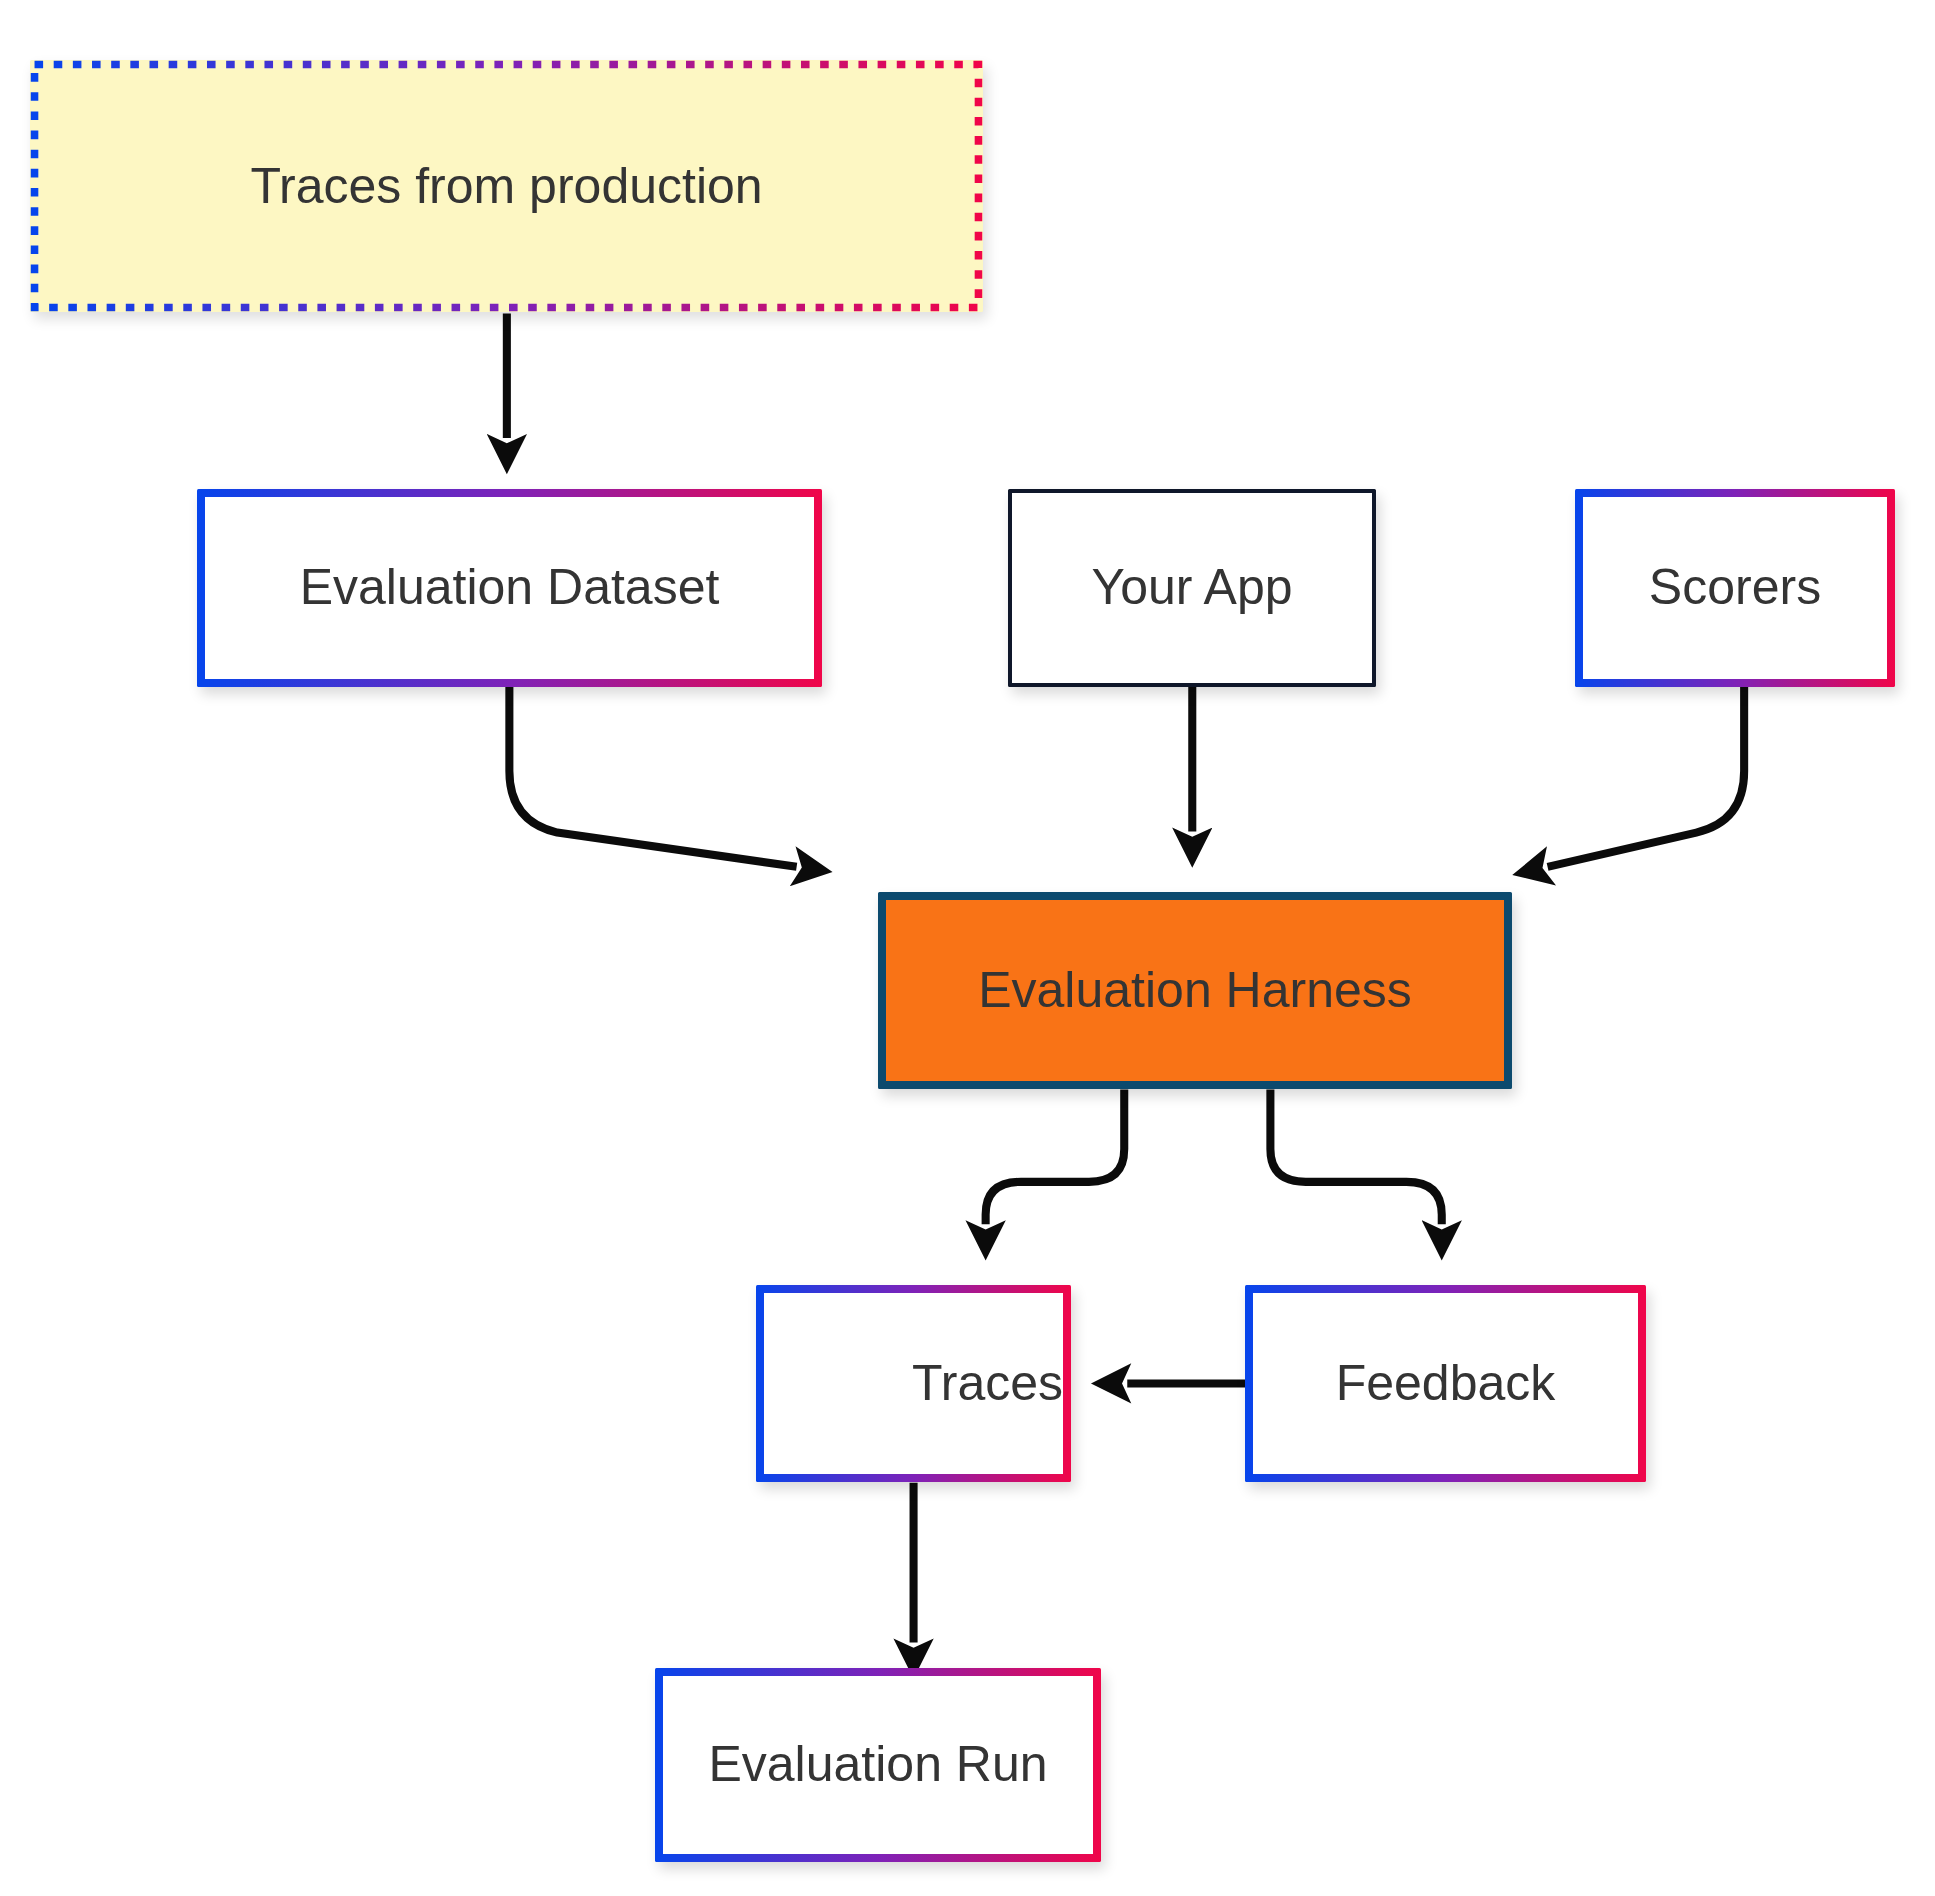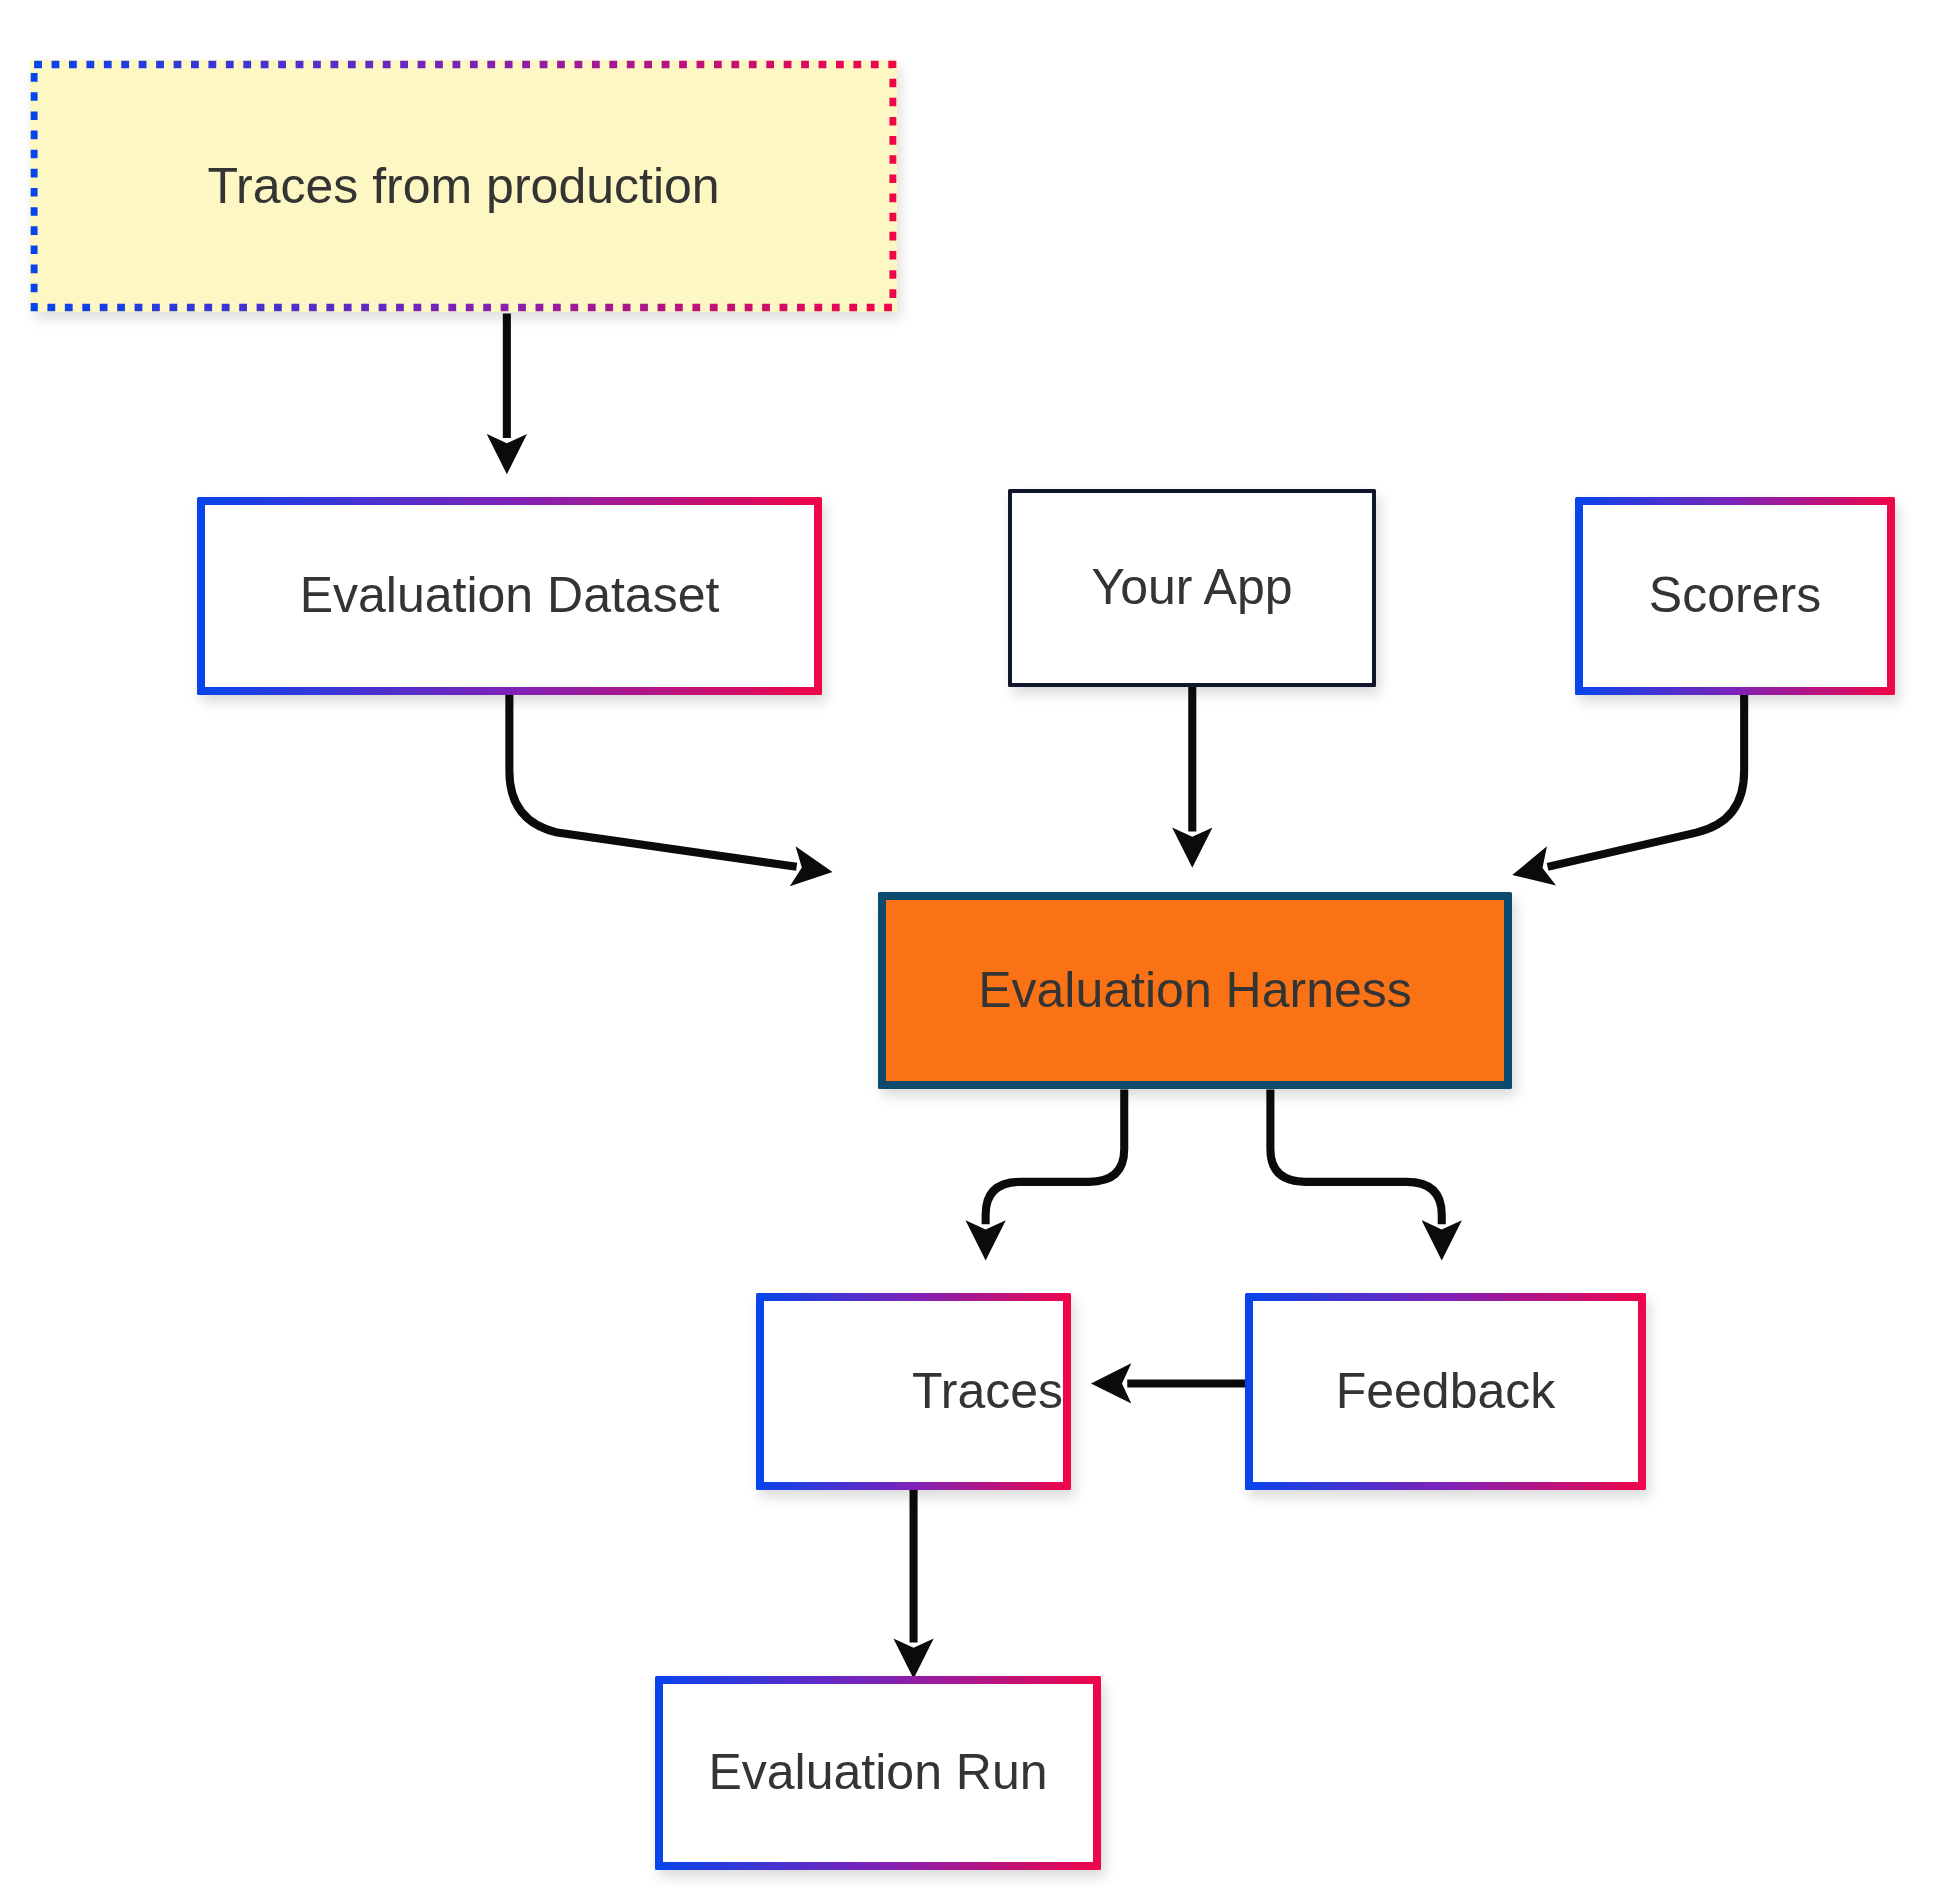--- a/index.html
+++ b/index.html
@@ -24,21 +24,20 @@
     box-sizing:border-box;
     box-shadow:4px 7px 13px rgba(0,0,0,0.15);
     border-radius:1.5px;
   }
   
   .gbox{
     border:8px solid transparent;
     background:
       linear-gradient(#ffffff,#ffffff) padding-box,
       linear-gradient(90deg,#0645EC 0%,#7E22B8 50%,#F00549 100%) border-box;
-    margin-top: 8px;
   }
   
   .bbox{
     border:4px solid #0f172a;
     background:#ffffff;
   }
   .harness{
     border:8px solid #0c4a6e;
     background:#f97316;
   }
@@ -51,21 +50,21 @@
   }
   .note svg.dotborder{
     position:absolute;
     inset:0;
     width:100%;
     height:100%;
     pointer-events:none;
   }
   .note .notelines{position:relative;}
   
-  .n-prod    {left:30px;   top:60px;  width:867px; height:252px;align-items:center;}
+  .n-prod    {left:30px;   top:60px;  width:953px; height:252px;align-items:center;}
   .n-dataset {left:197px;  top:489px;  width:625px; height:198px;}
   .n-app     {left:1008px; top:489px;  width:368px;  height:198px;}
   .n-scorers {left:1575px; top:489px;  width:320px;  height:198px;}
   .n-harness {left:878px; top:892px; width:634px; height:197px;}
   .n-traces  {left:756px; top:1285px; width:315px;  height:197px;justify-content:flex-end;}
   .n-feedback{left:1245px; top:1285px; width:401px;  height:197px;}
   .n-run     {left:655px; top:1668px; width:446px; height:194px;}
   .arrows{
     position:absolute;
     left:0; top:0;

